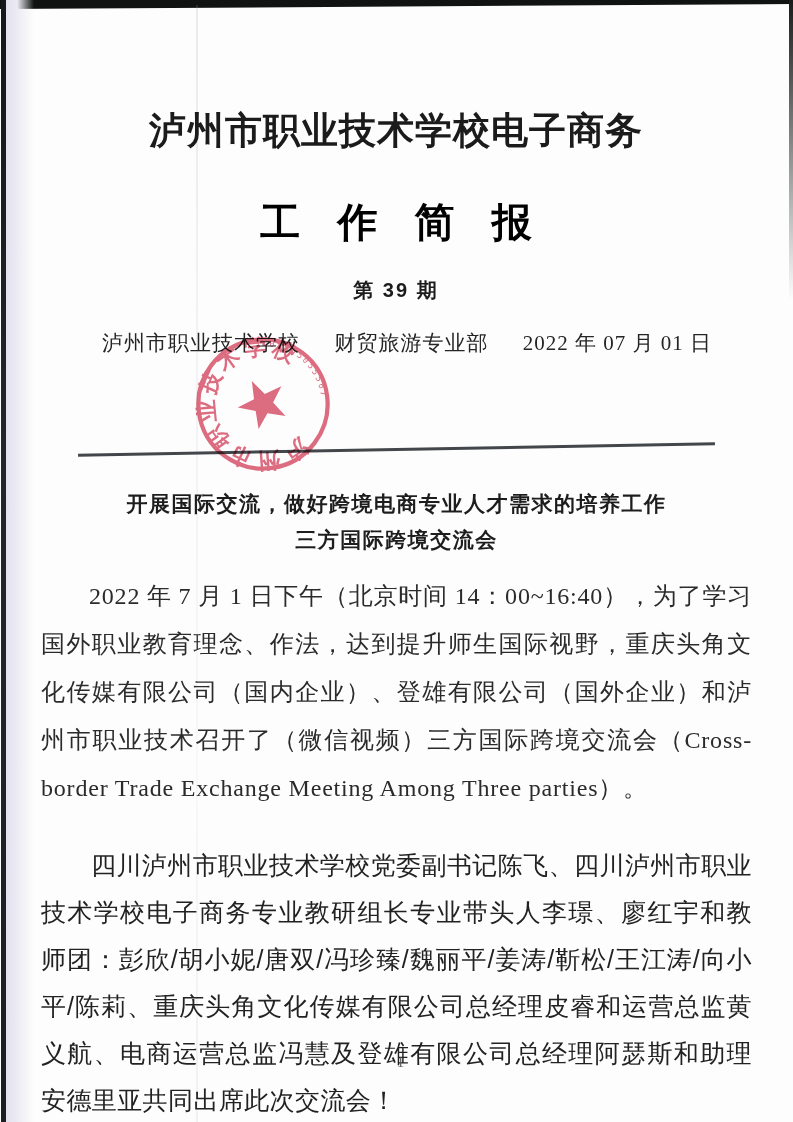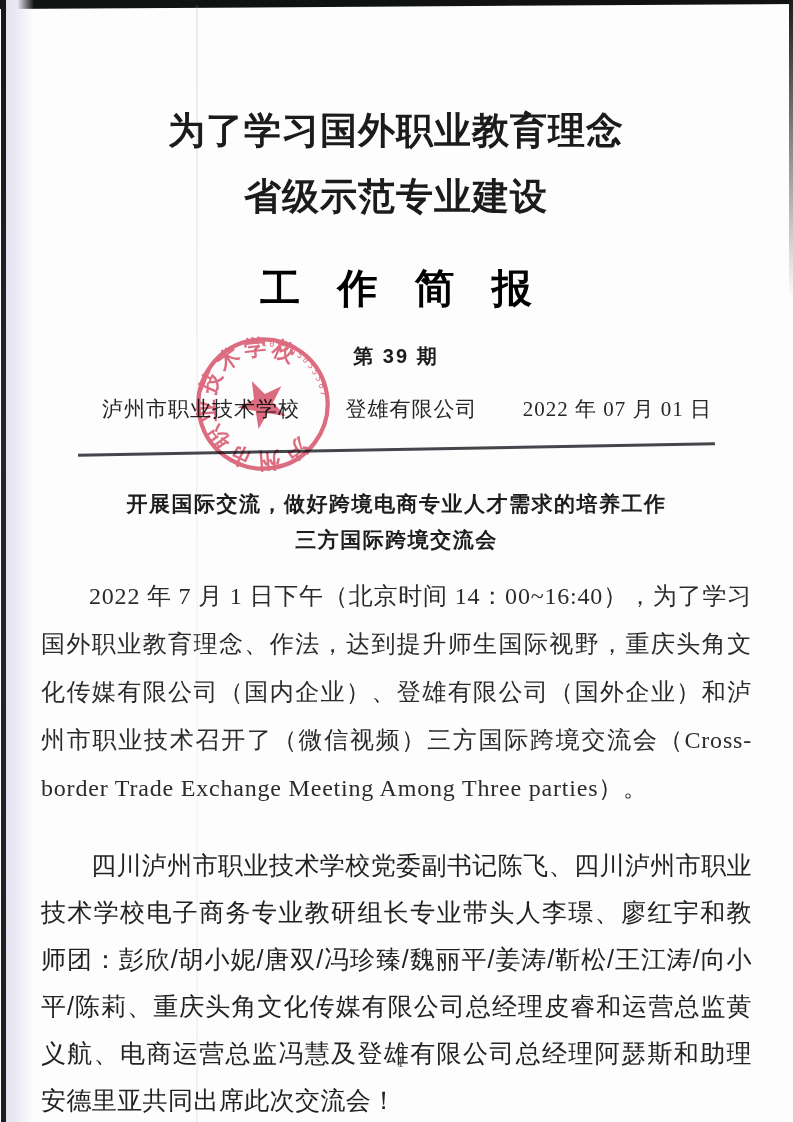--- a/index.html
+++ b/index.html
@@ -106,27 +106,26 @@
 
 <div class="page">
 
   <div class="edge-top"></div>
   <div class="edge-left-dark"></div>
   <div class="edge-left-lavender"></div>
   <div class="edge-right-dark"></div>
   <div class="fold-line"></div>
 
   <div class="masthead">
-    <div class="title-line l1">为了学习国外职业教育理念</div>
-    <div class="title-line l2">省级示范专业建设</div>
+    <div class="title-line l1">泸州市职业技术学校电子商务</div>
     <div class="bulletin-title">工 作 简 报</div>
     <div class="issue-no">第 39 期</div>
     <div class="org-row">
       <span>泸州市职业技术学校</span>
-      <span>登雄有限公司</span>
+      <span>财贸旅游专业部</span>
       <span>2022 年 07 月 01 日</span>
     </div>
   </div>
 
   <div class="rule"></div>
 
   <svg class="seal" viewBox="0 0 200 200">
     <defs>
       <path id="orgCircle" d="M 141,141 A 58,58 0 1 1 141.2,140.8" fill="none"></path>
       <path id="codeCircle" d="M 97.6,32.05 A 68,68 0 1 1 97.4,32.06" fill="none"></path>

